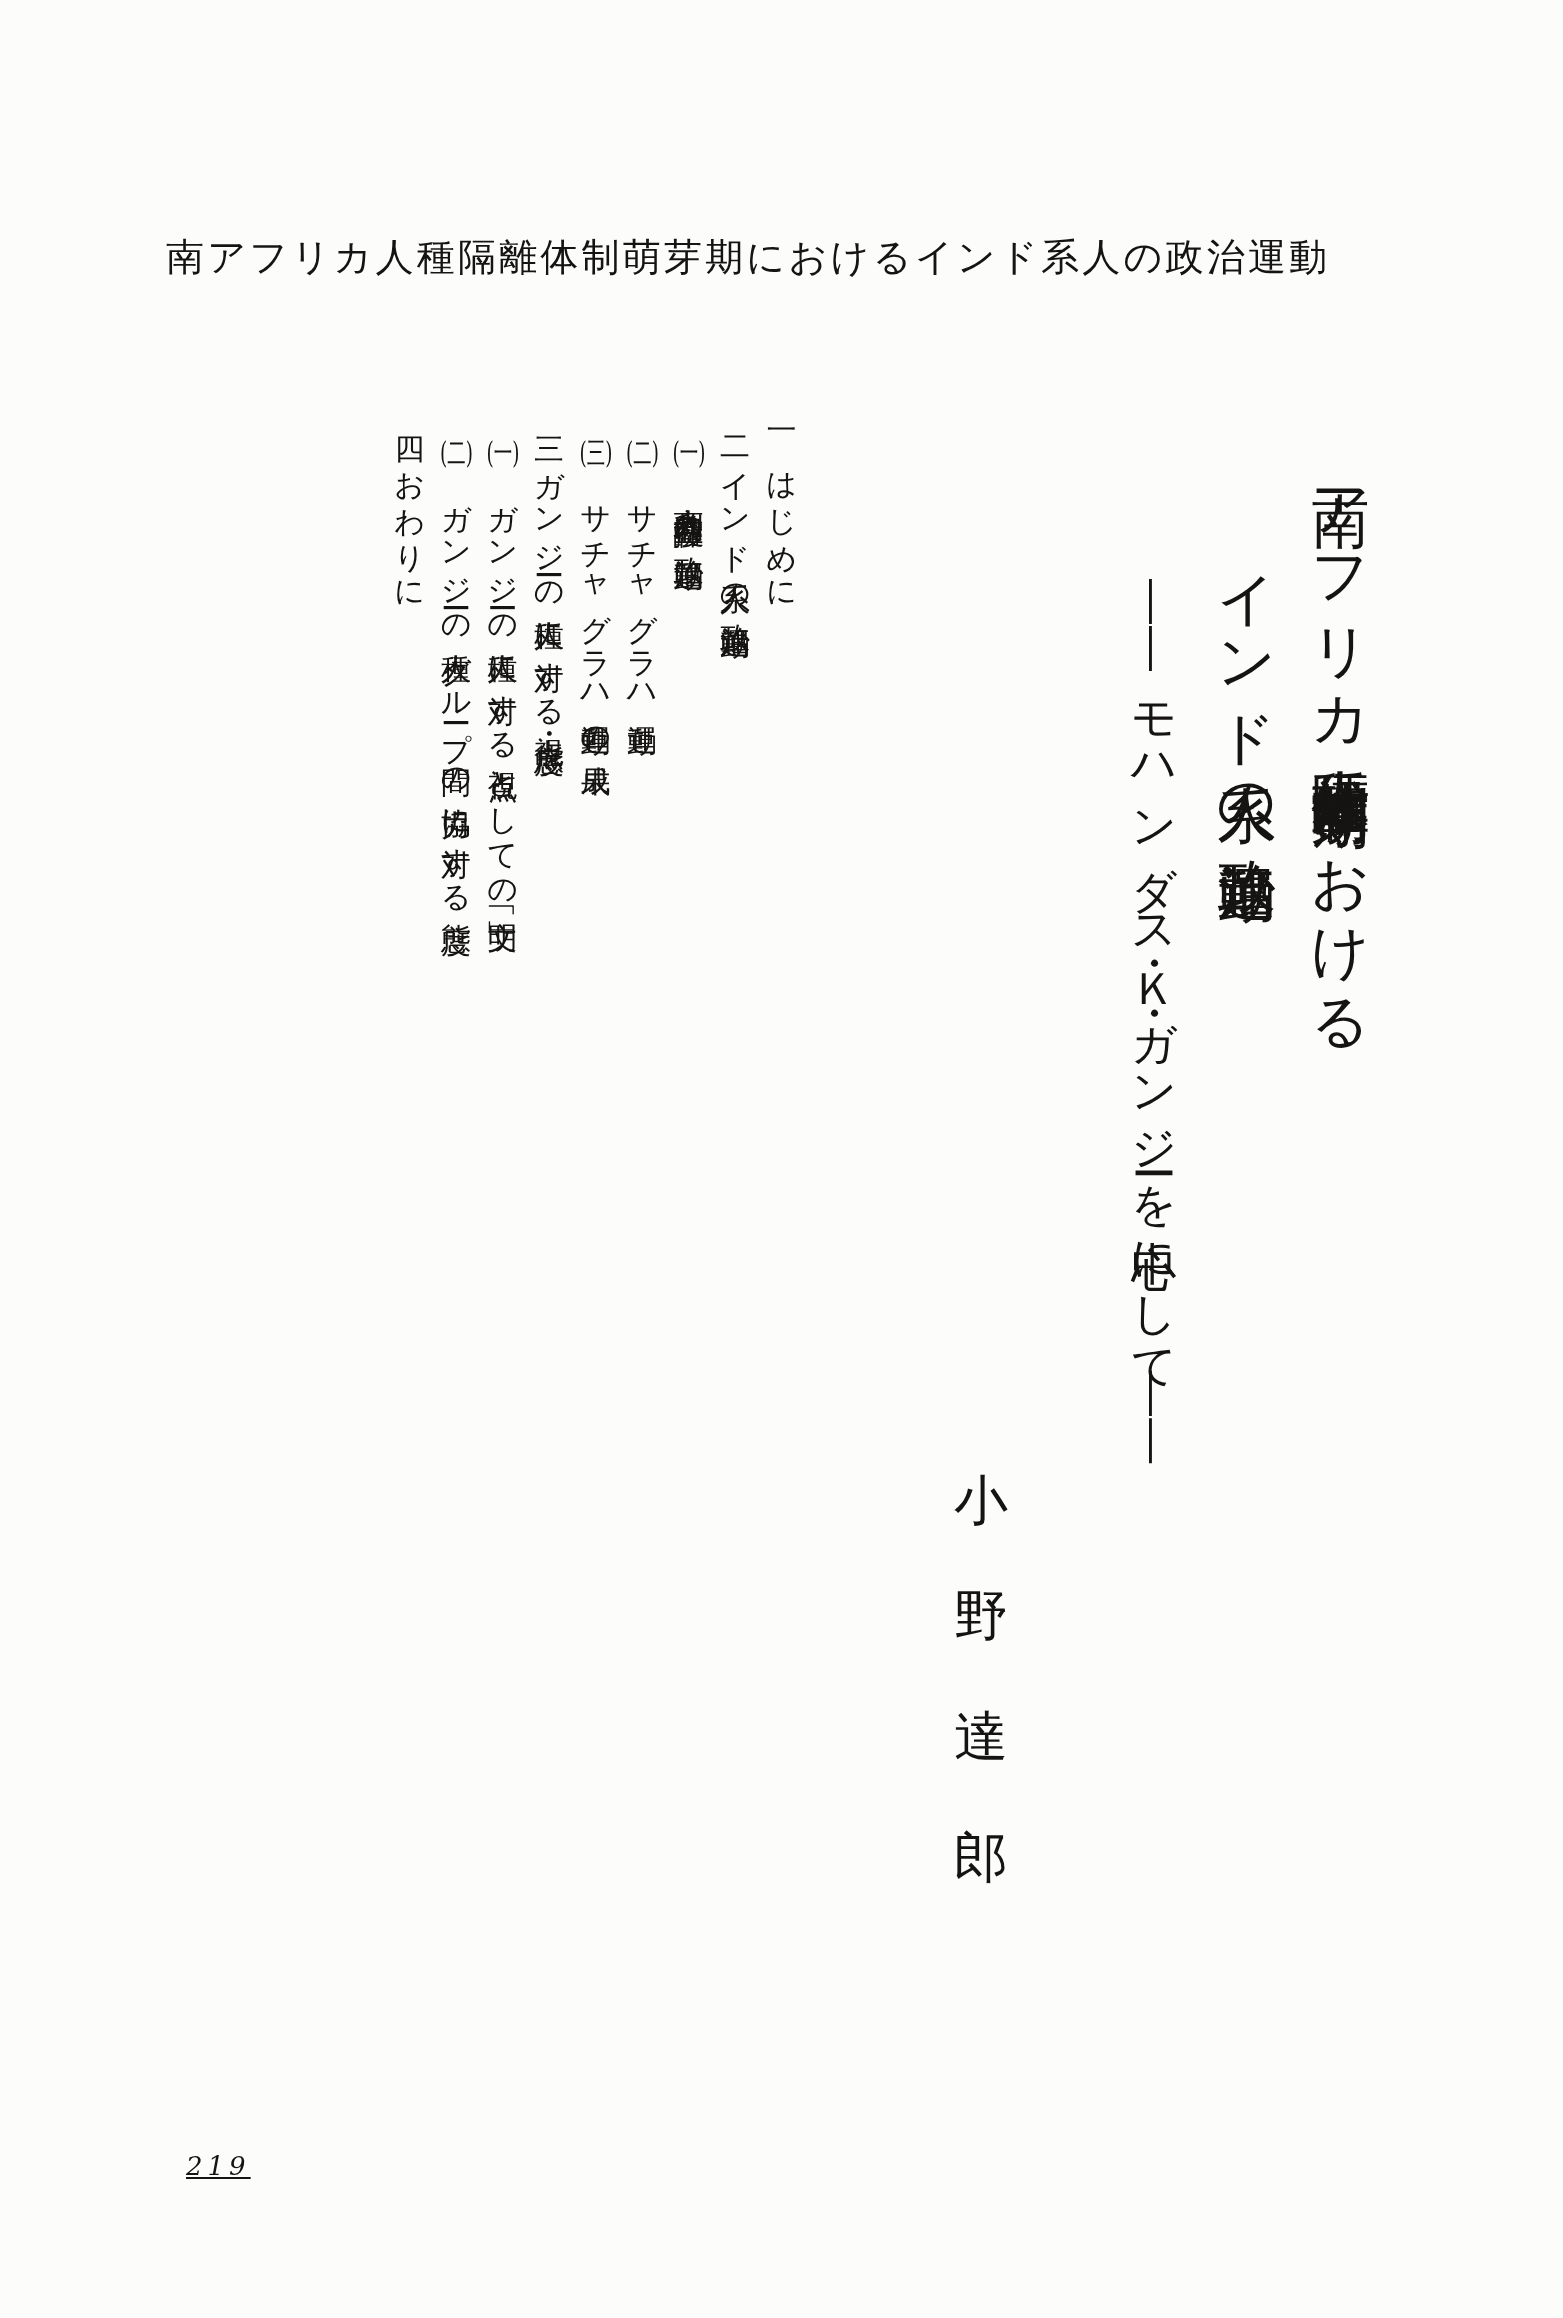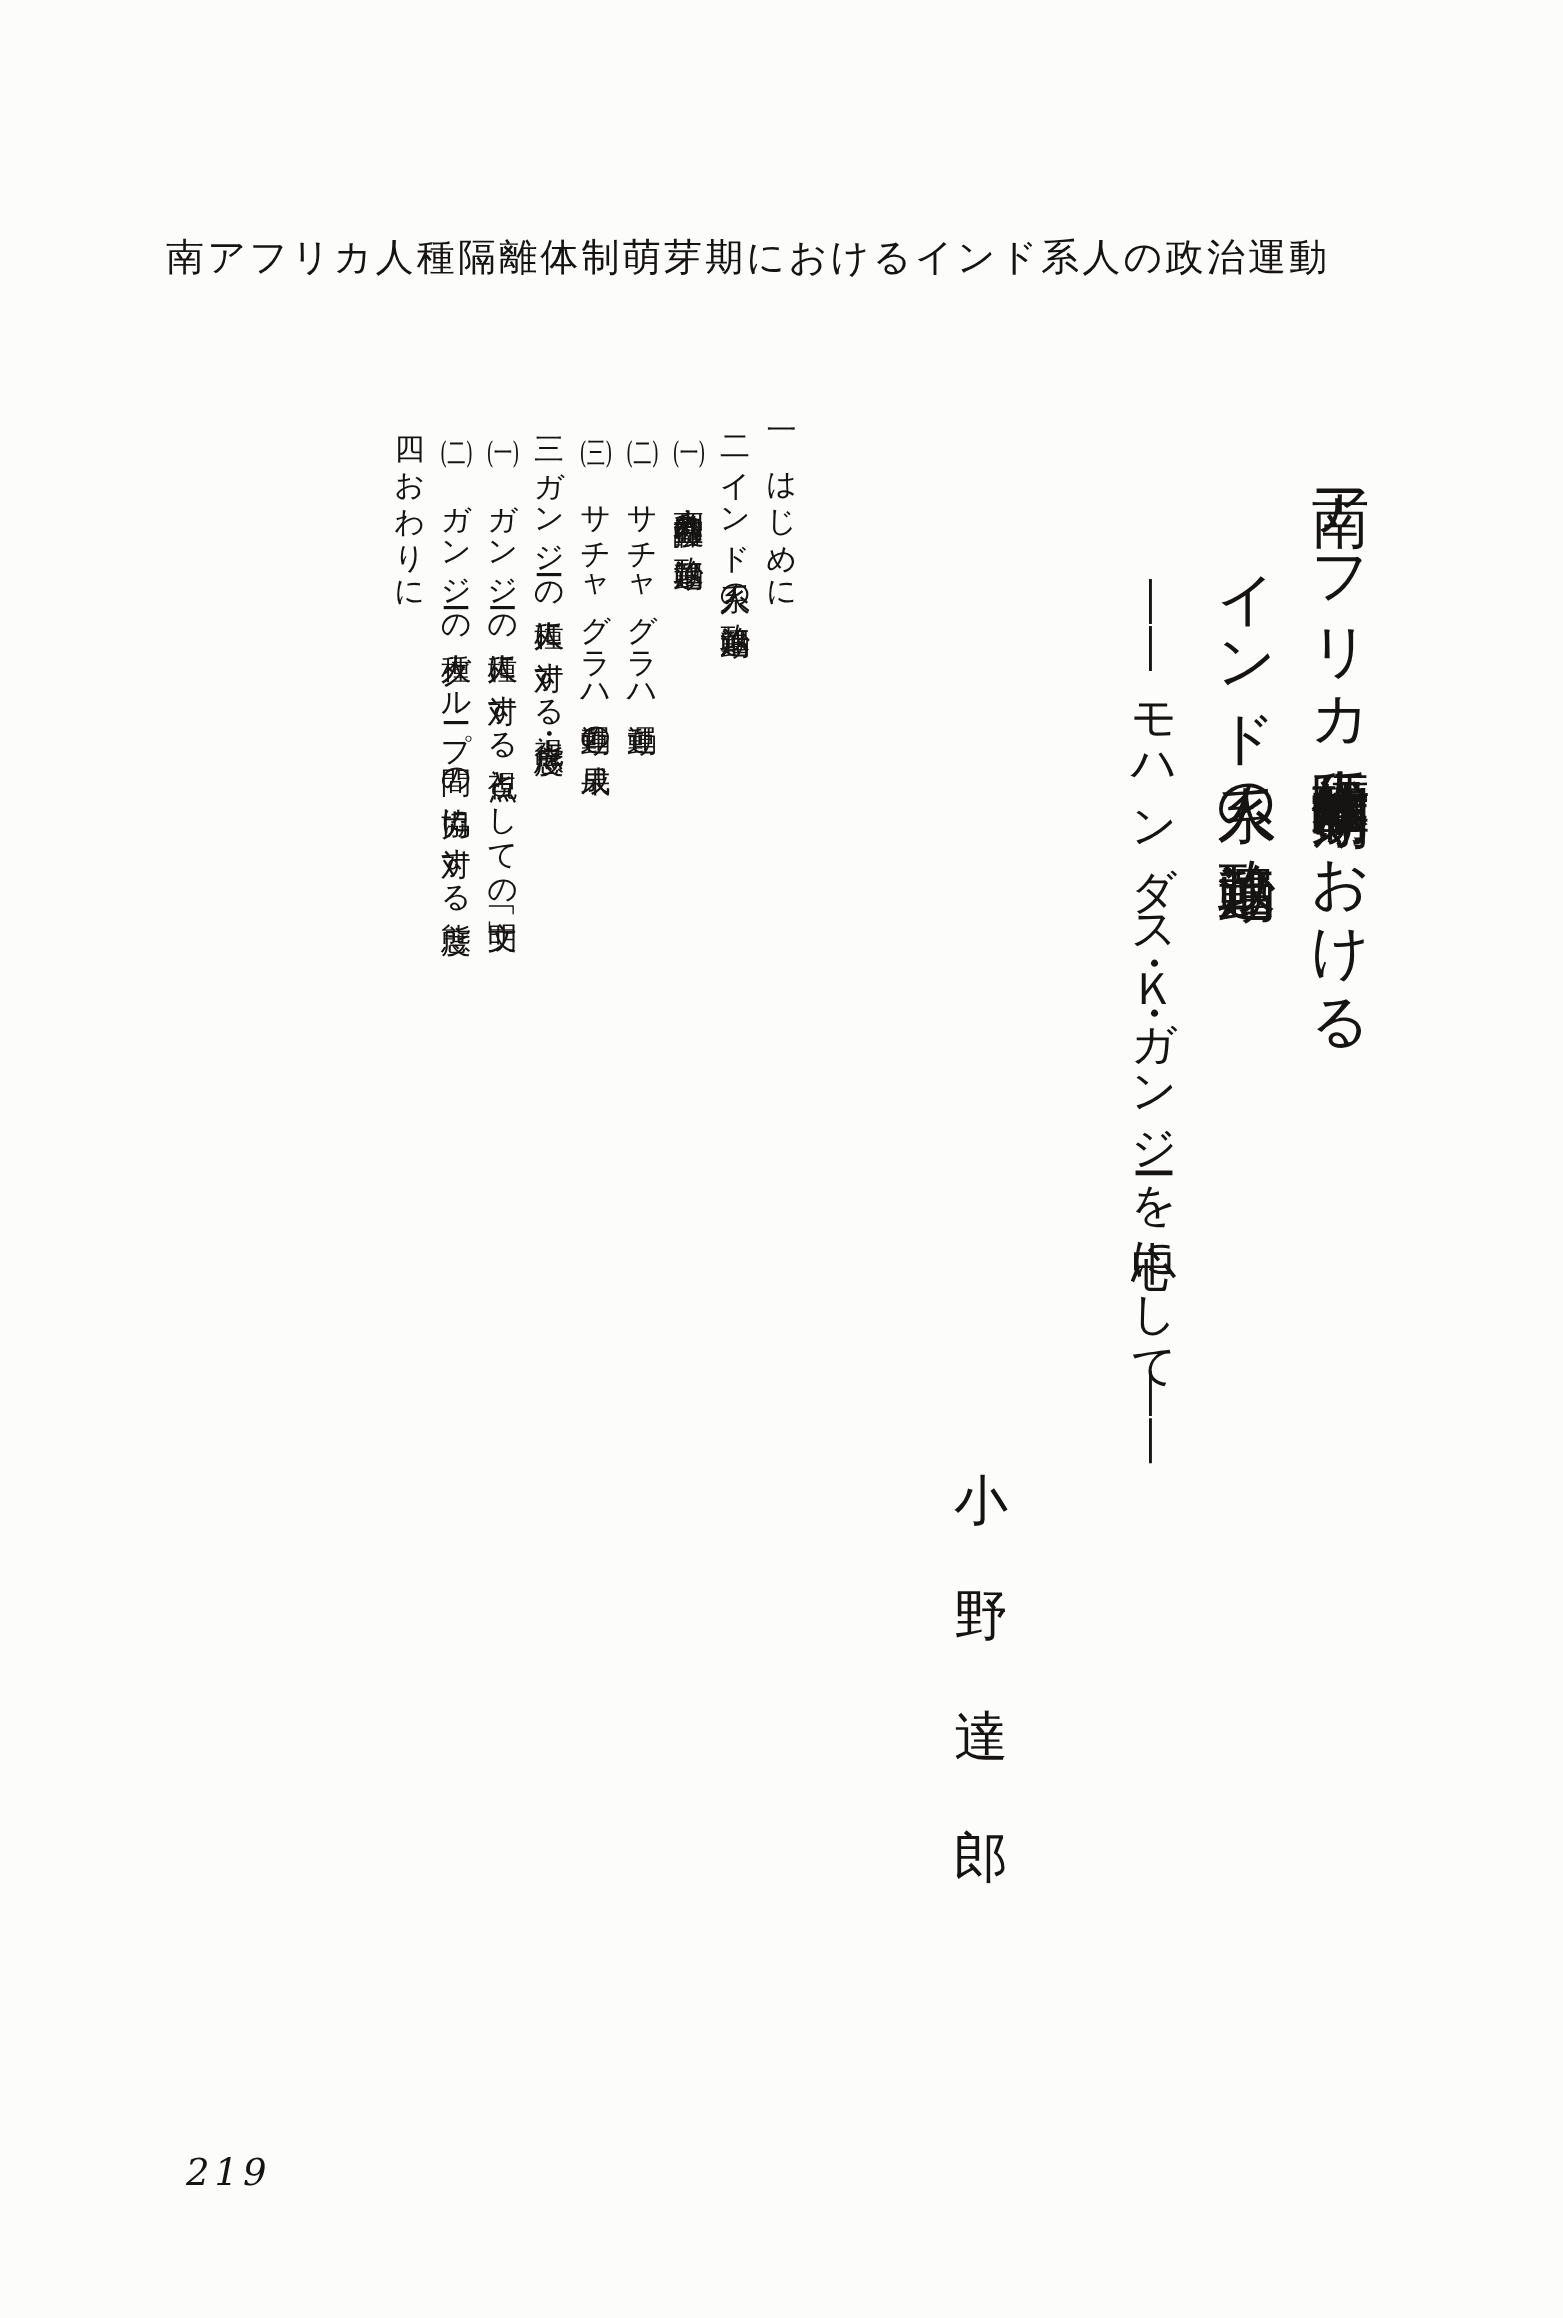--- a/index.html
+++ b/index.html
@@ -53,24 +53,25 @@
     letter-spacing:2.1px;
     white-space:nowrap;
   }
   .toc-col.chapter .label { margin-top:35px; }
   .toc-col.sub            { padding-top:22.7px; }
   .toc-col.sub .label     { margin-top:17.7px; }
   .tcy { text-combine-upright:all; }
   #page-number {
     position:absolute;
     left:186px; top:2151px;
-    font-size:37px;
+    font-size:26px;
     font-style:italic;
     letter-spacing:5px;
     font-family:"DejaVu Serif","Liberation Serif",serif;
+    text-decoration:underline;
   }
 </style>
 </head>
 <body>
 
 <div id="running-header">南アフリカ人種隔離体制萌芽期におけるインド系人の政治運動</div>
 
 <div id="title-line1" class="v">南アフリカ人種隔離体制萌芽期における</div>
 <div id="title-line2" class="v">インド系人の政治運動</div>
 <div id="subtitle" class="v">――モハンダス・Ｋ・ガンジーを中心にして――</div>

